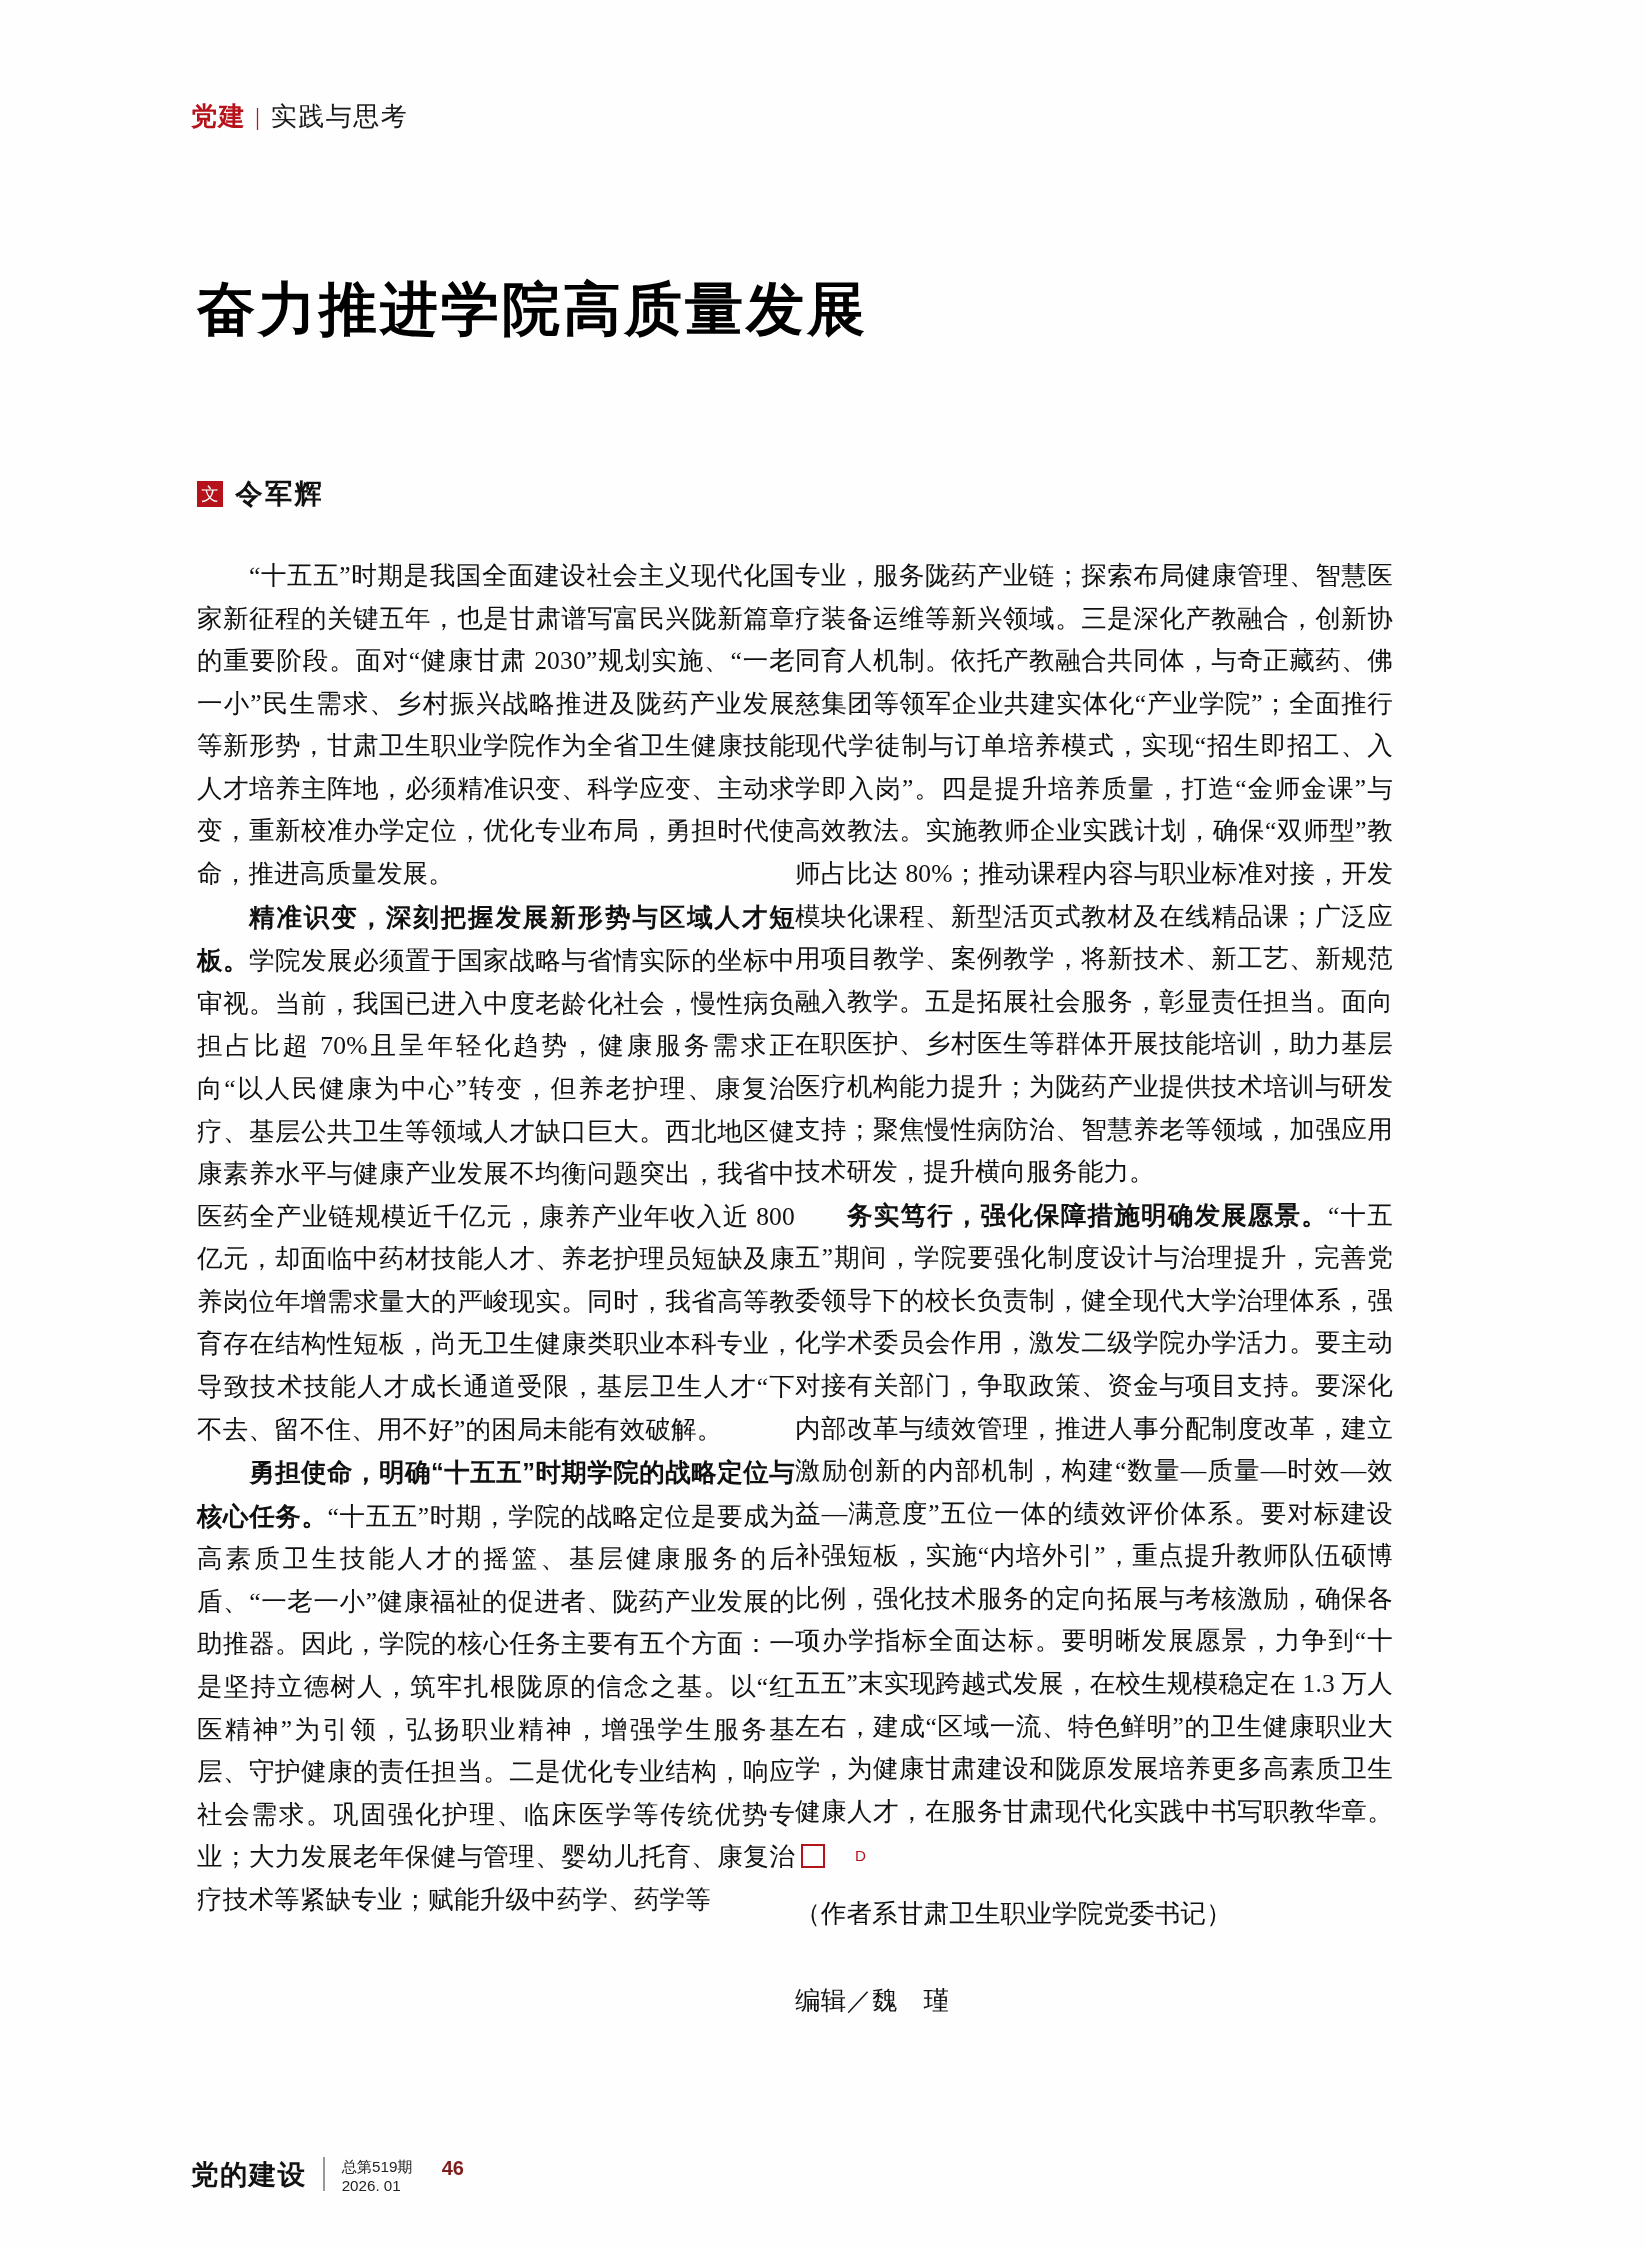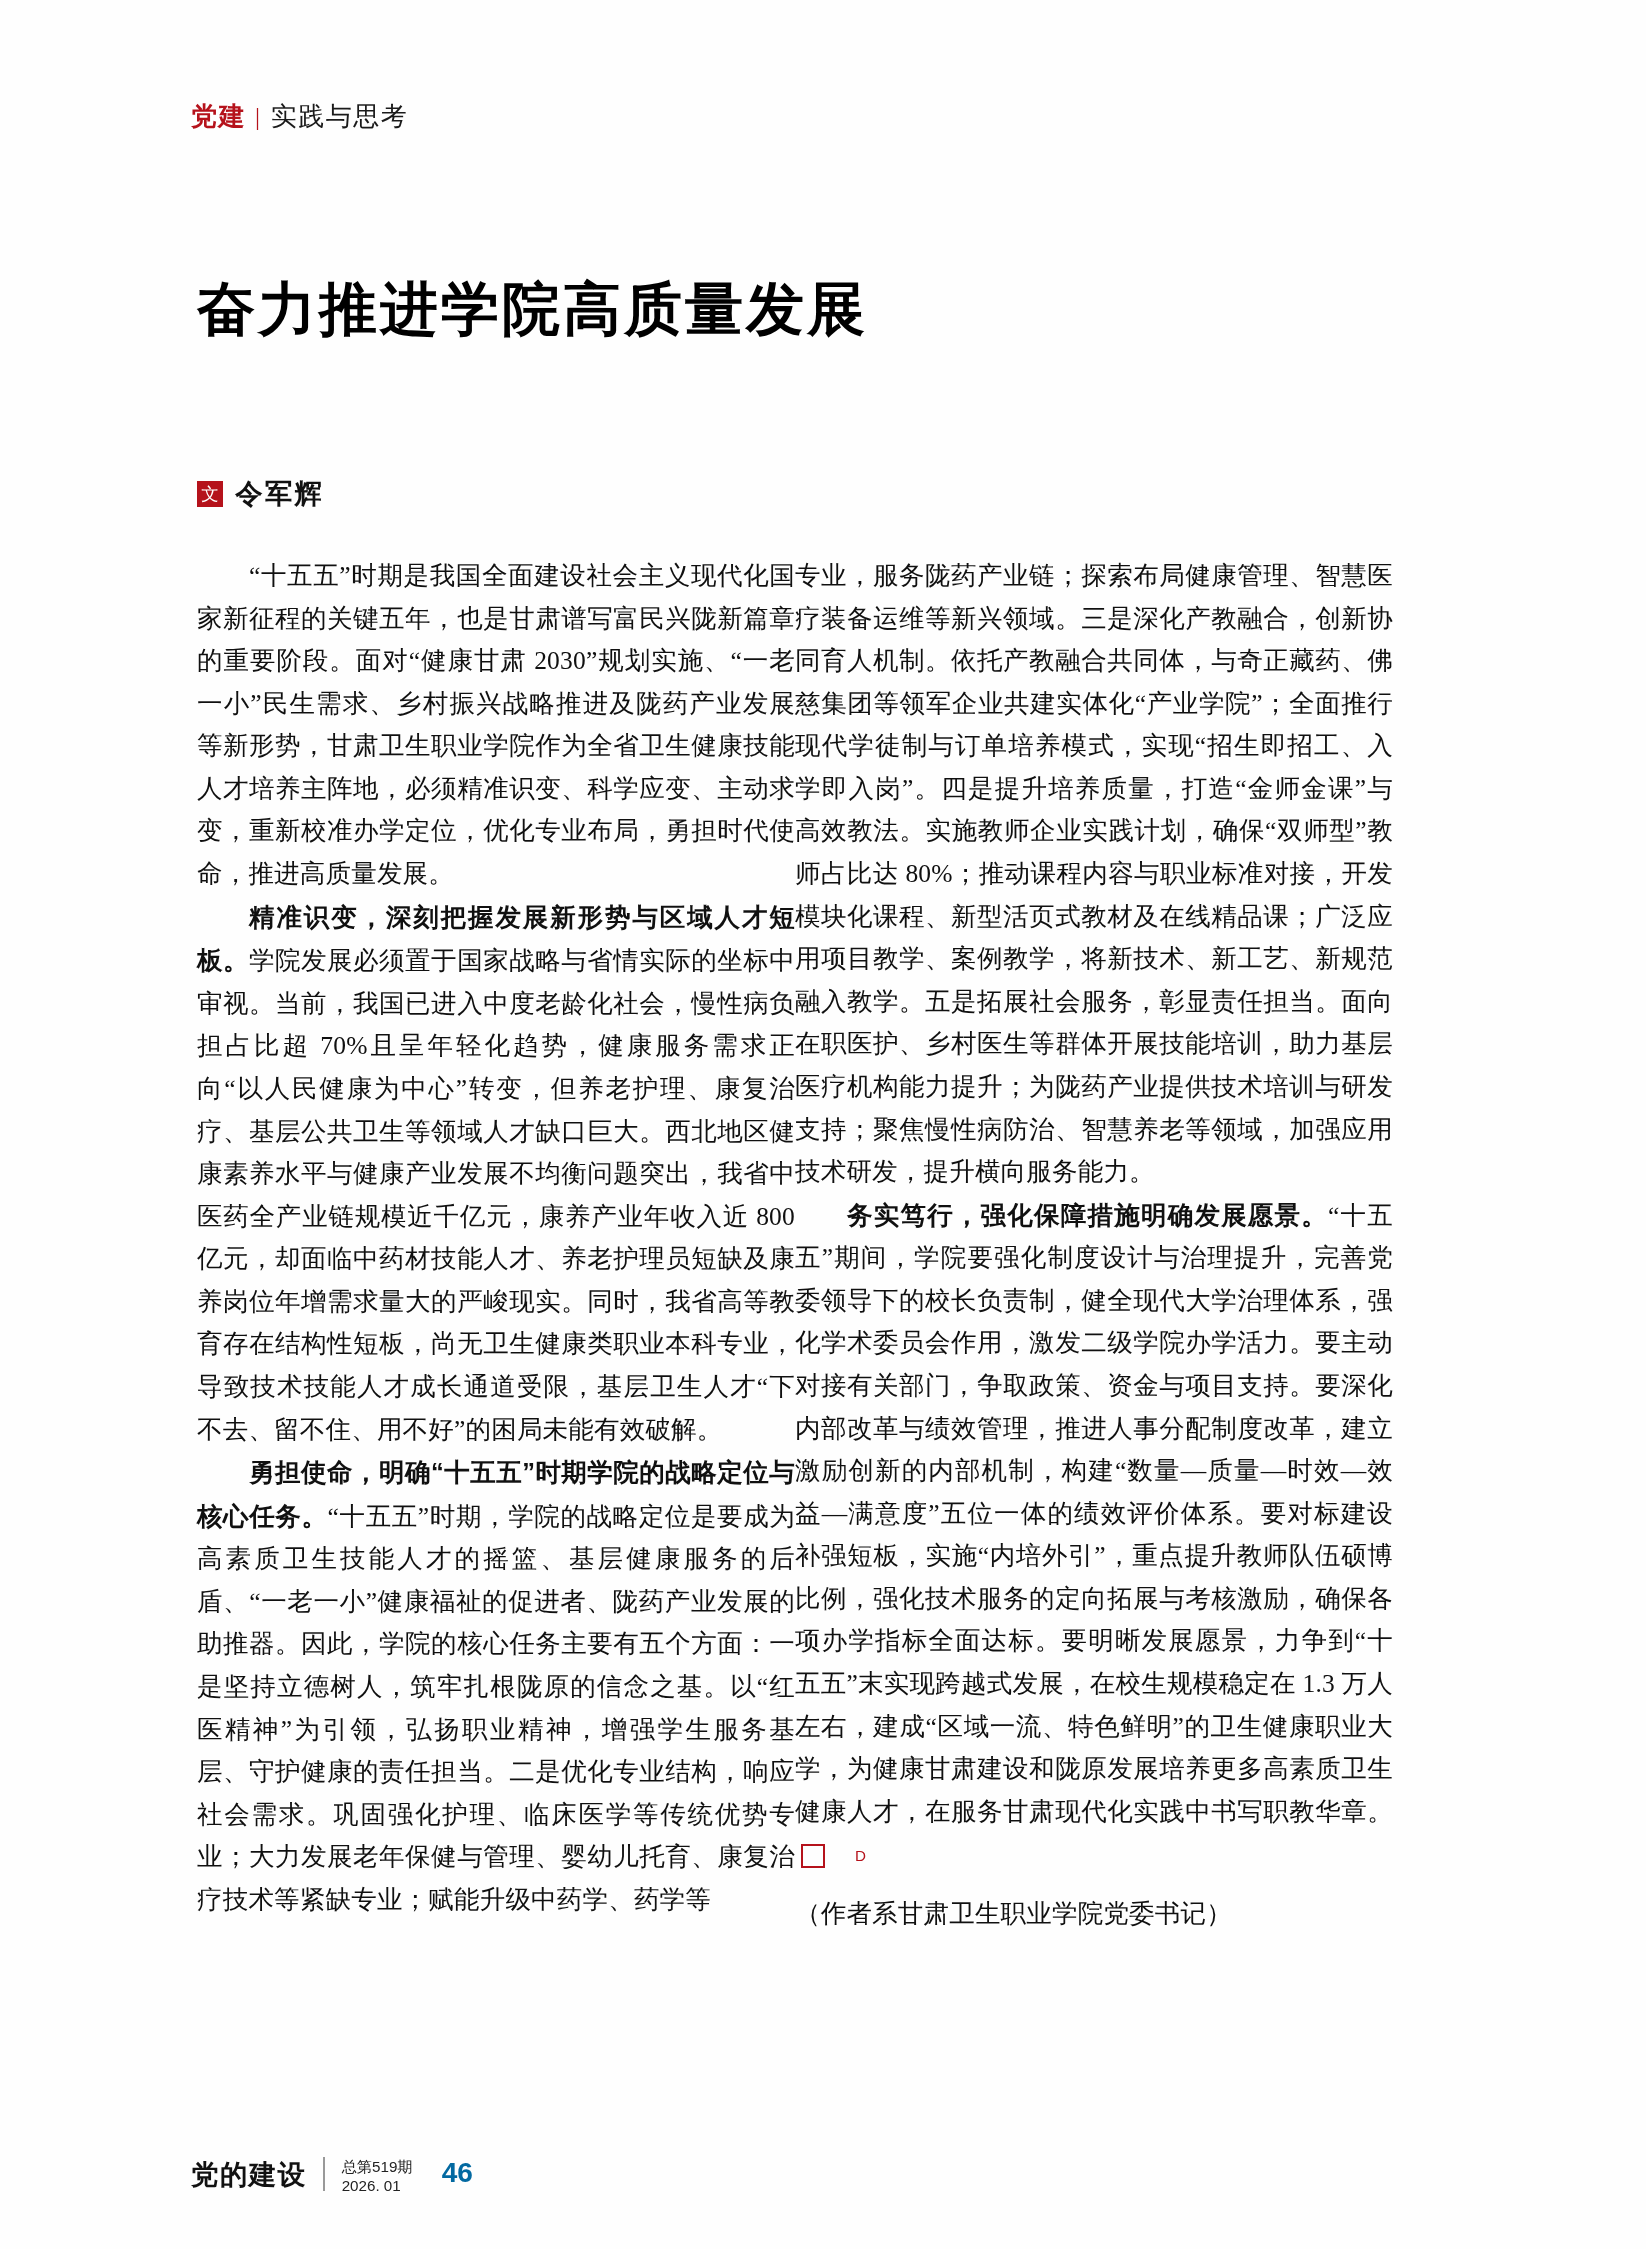--- a/index.html
+++ b/index.html
@@ -171,24 +171,24 @@
     margin: 0 4.6px 3px 4.6px;
   }
   .footer .issue {
     font-size: 15.2px;
     line-height: 1.25;
     color: #222222;
     font-family: "Liberation Sans", "DejaVu Sans", sans-serif;
   }
   .footer .pageno {
     font-family: "Liberation Sans", "DejaVu Sans", sans-serif;
-    font-size: 28px;
+    font-size: 20px;
     font-weight: bold;
     margin-left: 17px;
-    color: #0369a1;
+    color: #7f1d1d;
   }
 </style>
 </head>
 <body>
 
 <div class="page">
 
   <div class="header">
     <span class="brand">党建</span>
     <span class="sep">|</span>
@@ -215,20 +215,21 @@
         <b>勇担使命，明确“十五五”时期学院的战略定位与核心任务。</b><span>“十五五”时期，学院的战略定位是要成为高素质卫生技能人才的摇篮、基层健康服务的后盾、“一老一小”健康福祉的促进者、陇药产业发展的助推器。因此，学院的核心任务主要有五个方面：一是坚持立德树人，筑牢扎根陇原的信念之基。以“红医精神”为引领，弘扬职业精神，增强学生服务基层、守护健康的责任担当。二是优化专业结构，响应社会需求。巩固强化护理、临床医学等传统优势专业；大力发展老年保健与管理、婴幼儿托育、康复治疗技术等紧缺专业；赋能升级中药学、药学等</span>
       </p>
     </div>
 
     <div class="col">
       <p>专业，服务陇药产业链；探索布局健康管理、智慧医疗装备运维等新兴领域。三是深化产教融合，创新协同育人机制。依托产教融合共同体，与奇正藏药、佛慈集团等领军企业共建实体化“产业学院”；全面推行现代学徒制与订单培养模式，实现“招生即招工、入学即入岗”。四是提升培养质量，打造“金师金课”与高效教法。实施教师企业实践计划，确保“双师型”教师占比达 80%；推动课程内容与职业标准对接，开发模块化课程、新型活页式教材及在线精品课；广泛应用项目教学、案例教学，将新技术、新工艺、新规范融入教学。五是拓展社会服务，彰显责任担当。面向在职医护、乡村医生等群体开展技能培训，助力基层医疗机构能力提升；为陇药产业提供技术培训与研发支持；聚焦慢性病防治、智慧养老等领域，加强应用技术研发，提升横向服务能力。</p>
       <p class="indent">
         <b>务实笃行，强化保障措施明确发展愿景。</b><span>“十五五”期间，学院要强化制度设计与治理提升，完善党委领导下的校长负责制，健全现代大学治理体系，强化学术委员会作用，激发二级学院办学活力。要主动对接有关部门，争取政策、资金与项目支持。要深化内部改革与绩效管理，推进人事分配制度改革，建立激励创新的内部机制，构建“数量—质量—时效—效益—满意度”五位一体的绩效评价体系。要对标建设补强短板，实施“内培外引”，重点提升教师队伍硕博比例，强化技术服务的定向拓展与考核激励，确保各项办学指标全面达标。要明晰发展愿景，力争到“十五五”末实现跨越式发展，在校生规模稳定在 1.3 万人左右，建成“区域一流、特色鲜明”的卫生健康职业大学，为健康甘肃建设和陇原发展培养更多高素质卫生健康人才，在服务甘肃现代化实践中书写职教华章。</span><span class="end-mark">D</span>
       </p>
       <p class="affil">（作者系甘肃卫生职业学院党委书记）</p>
+      <p class="editor">编辑／魏　瑾</p>
     </div>
 
   </div>
 
   <div class="footer">
     <span class="mag">党的建设</span>
     <span class="vline"></span>
     <span class="issue">
       <span>总第519期</span><br>
       <span>2026. 01</span>

